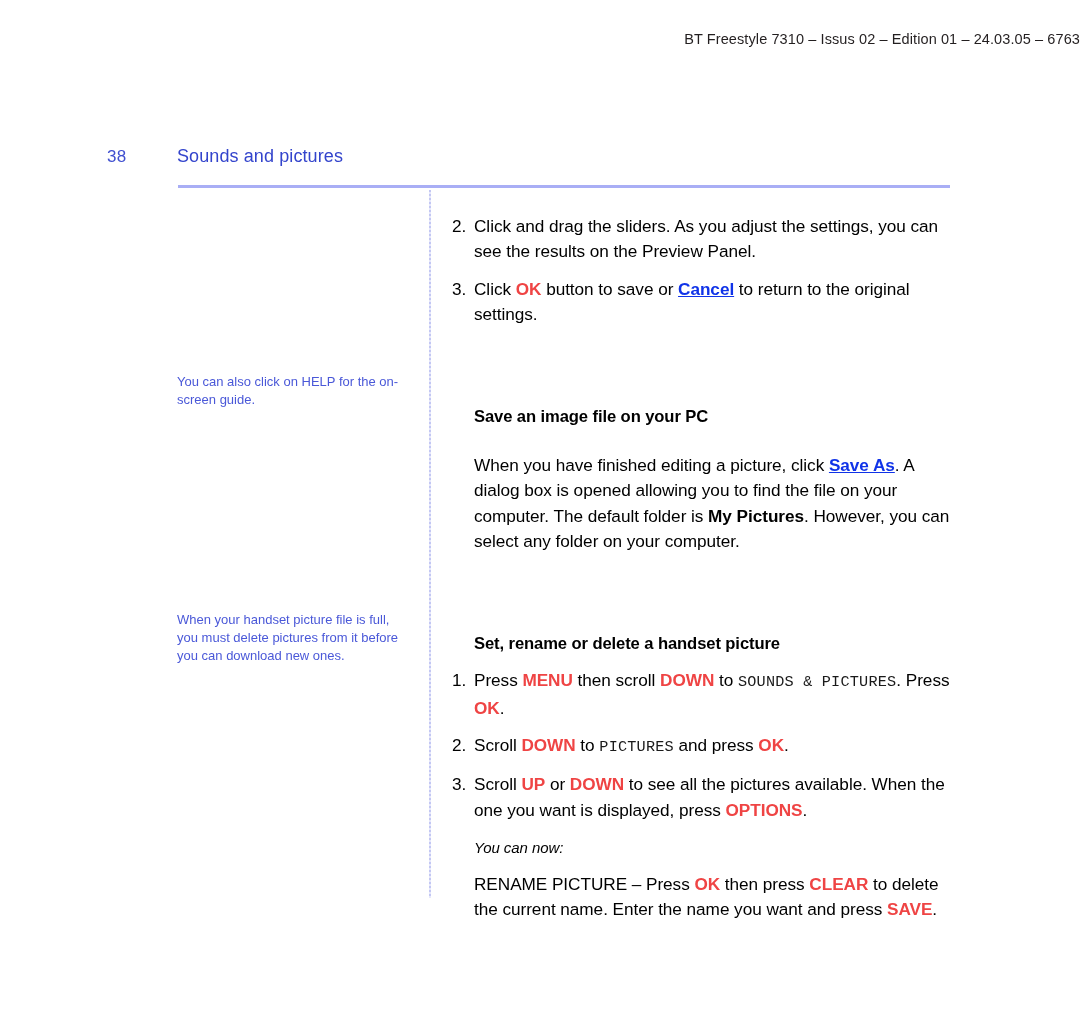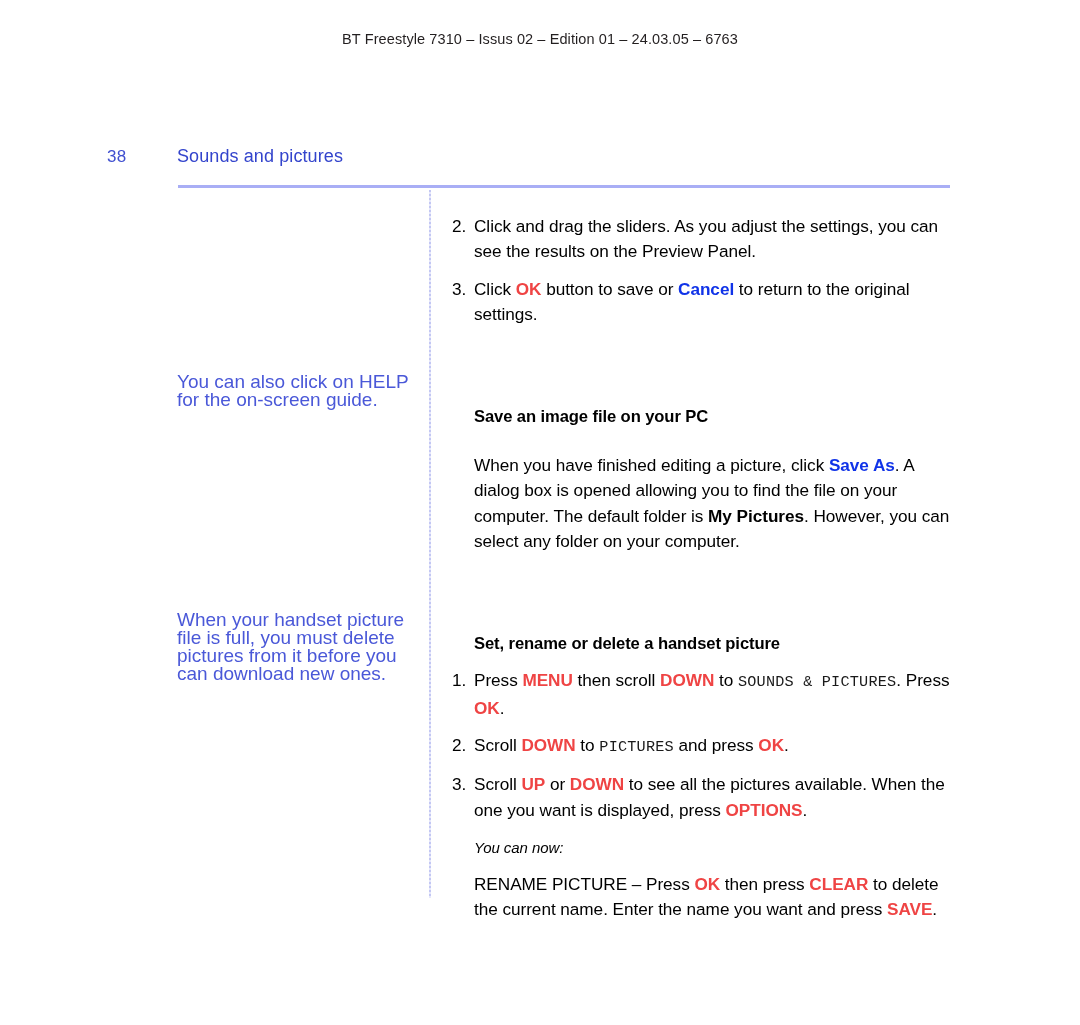--- a/index.html
+++ b/index.html
@@ -15,21 +15,21 @@
     color: #000000;
     overflow: hidden;
   }
 
   
   .running-header {
     position: absolute;
     top: 31px;
     left: 0;
     width: 1080px;
-    text-align: center;
+    text-align: right;
     font-size: 14.5px;
     color: #231f20;
     letter-spacing: 0.1px;
   }
 
   
   .page-number {
     position: absolute;
     top: 147px;
     left: 107px;
@@ -67,21 +67,21 @@
       #c3c7f3 0px, #c3c7f3 2px,
       #e6e8fb 2px, #e6e8fb 4px
     );
   }
 
   
   .sidenote {
     position: absolute;
     left: 177px;
     width: 232px;
-    font-size: 19px;
+    font-size: 13px;
     line-height: 18px;
     color: #4a58d8;
   }
   #sidenote-help { top: 373px; }
   #sidenote-full { top: 611px; }
 
   
   .main-col {
     position: absolute;
     left: 452px;
@@ -130,20 +130,21 @@
   }
 
   
   .kw {            
     font-weight: bold;
     color: #ef4444;
   }
   .kw-reg {        
     font-weight: bold;
     color: #1033e8;
+    text-decoration: underline;
   }
   .bk {            
     font-weight: bold;
     color: #000000;
   }
   .lcd {           
     font-family: Liberation Mono, monospace;
     font-size: 15.2px;
     letter-spacing: 0.2px;
     color: #1a1a1a;

